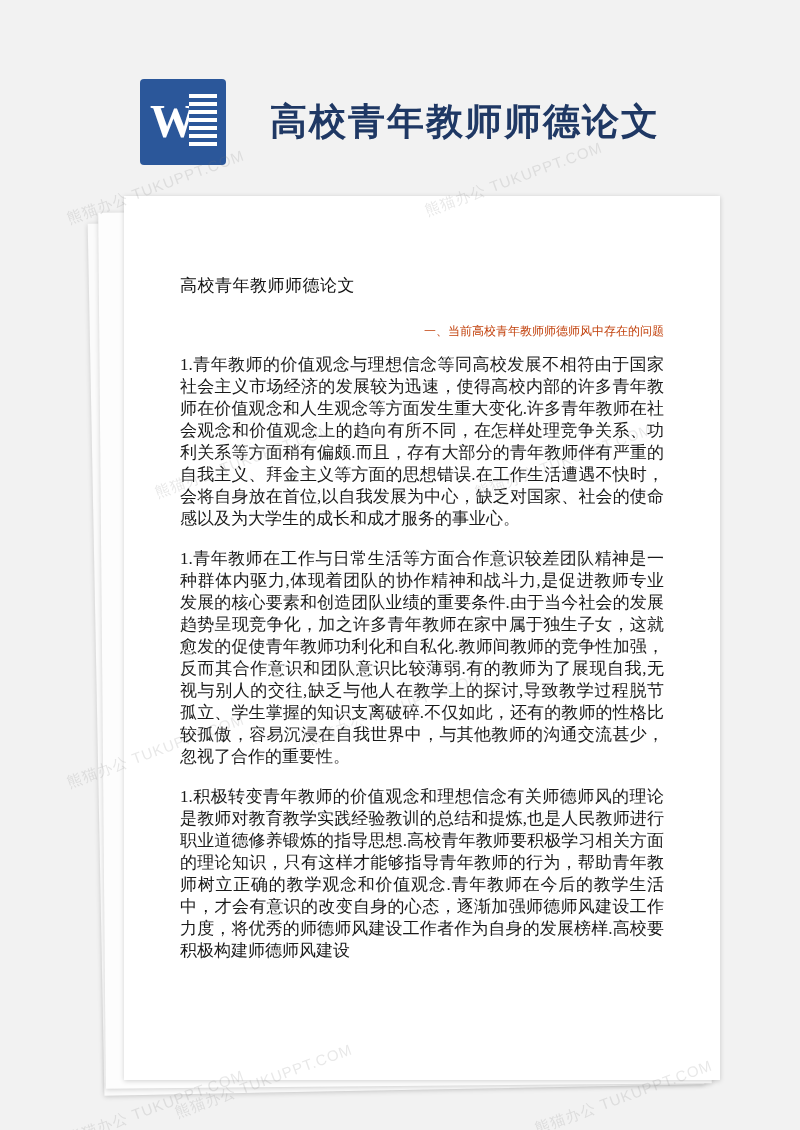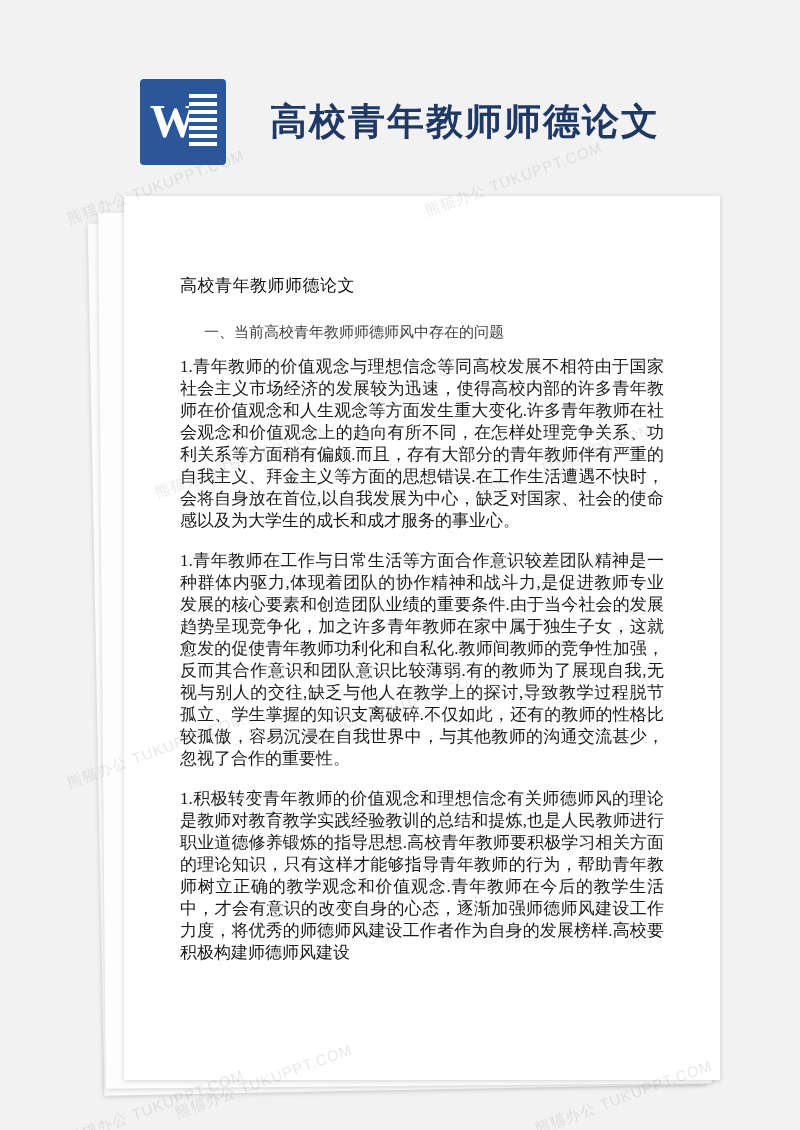--- a/index.html
+++ b/index.html
@@ -120,25 +120,26 @@
   }
   .doc-h1 {
     font-size: 17px;
     font-weight: normal;
     color: #111;
     margin: 0 0 26px 0;
     font-family: "Liberation Serif", serif;
     letter-spacing: 0.5px;
   }
   .doc-h2 {
-    font-size: 15px;
+    font-size: 12px;
     margin: 0 0 14px 0;
     text-indent: 24px;
     font-family: "Liberation Serif", serif;
-    color: #404040;
+    color: #c2410c;
+    text-align: right;
   }
   .doc-p {
     font-size: 17px;
     line-height: 22px;
     margin: 0 0 18px 0;
     text-align: justify;
     font-family: "Liberation Serif", serif;
     color: #1a1a1a;
   }
   .doc-p.last {

